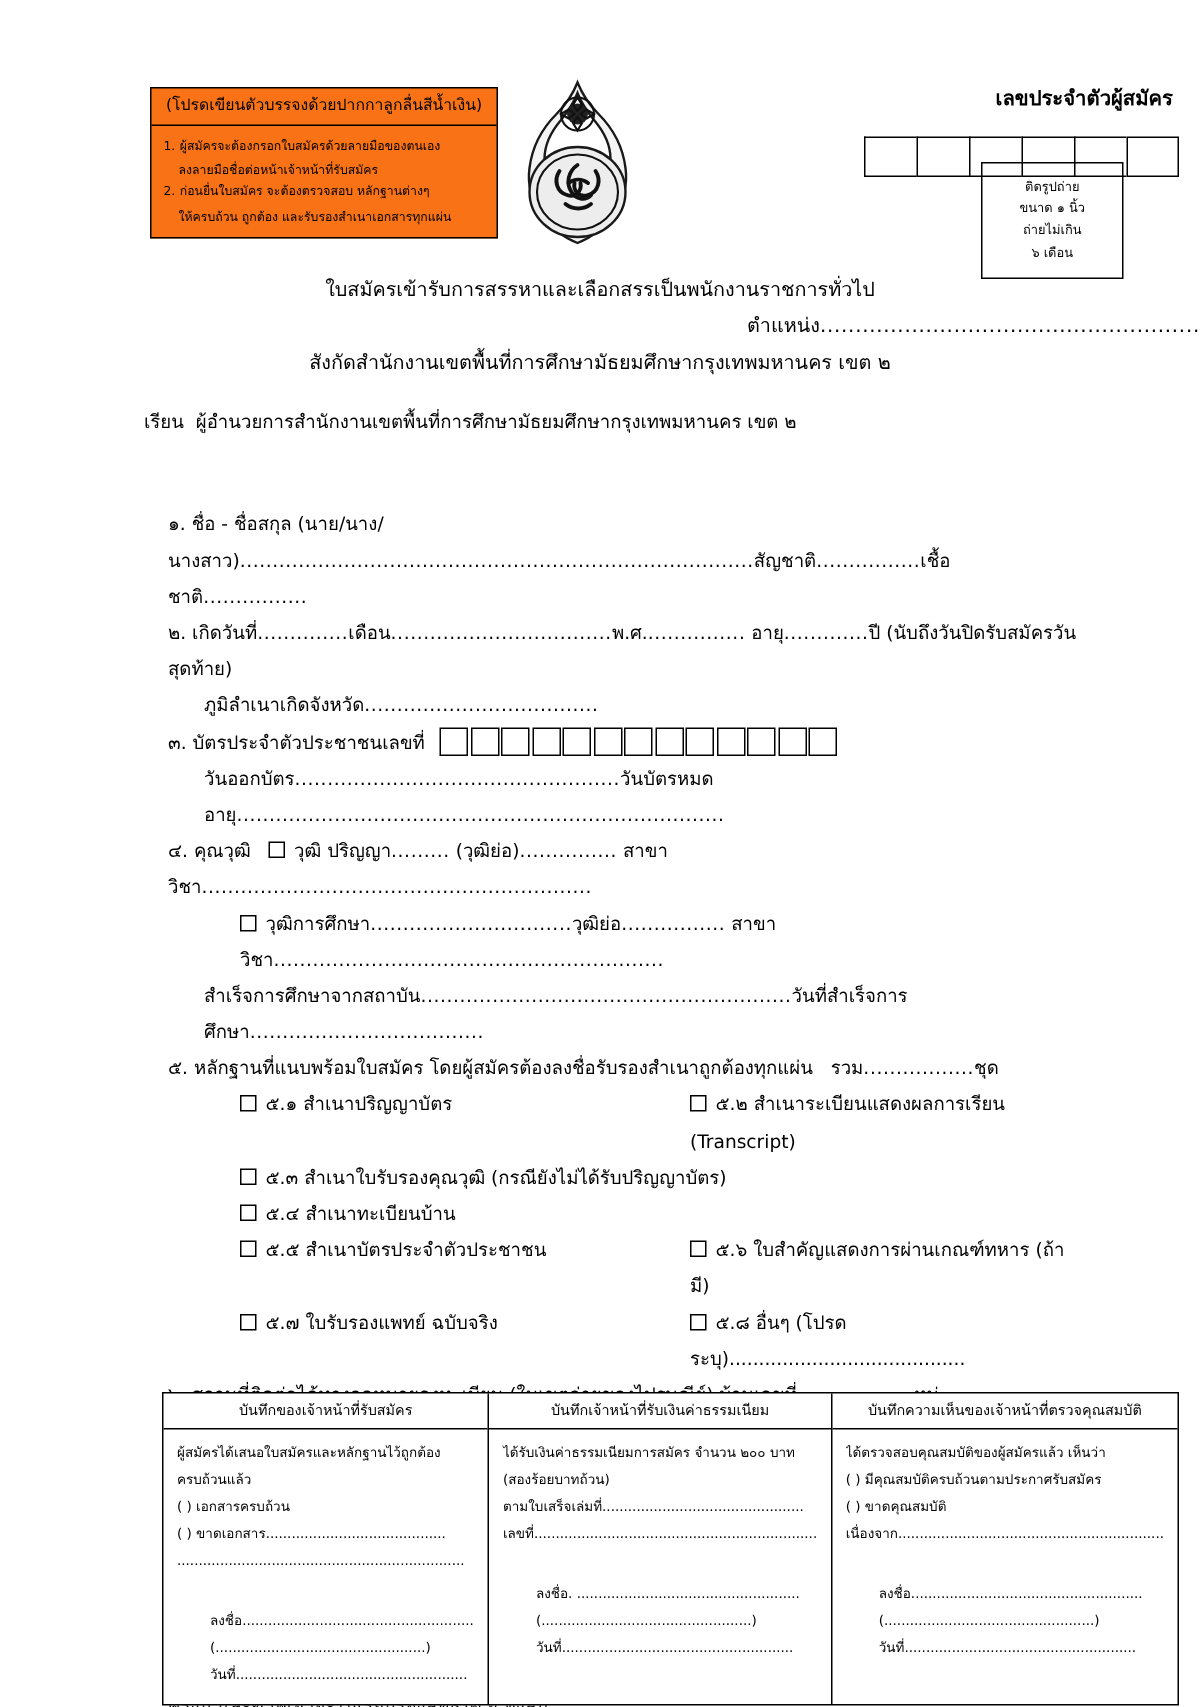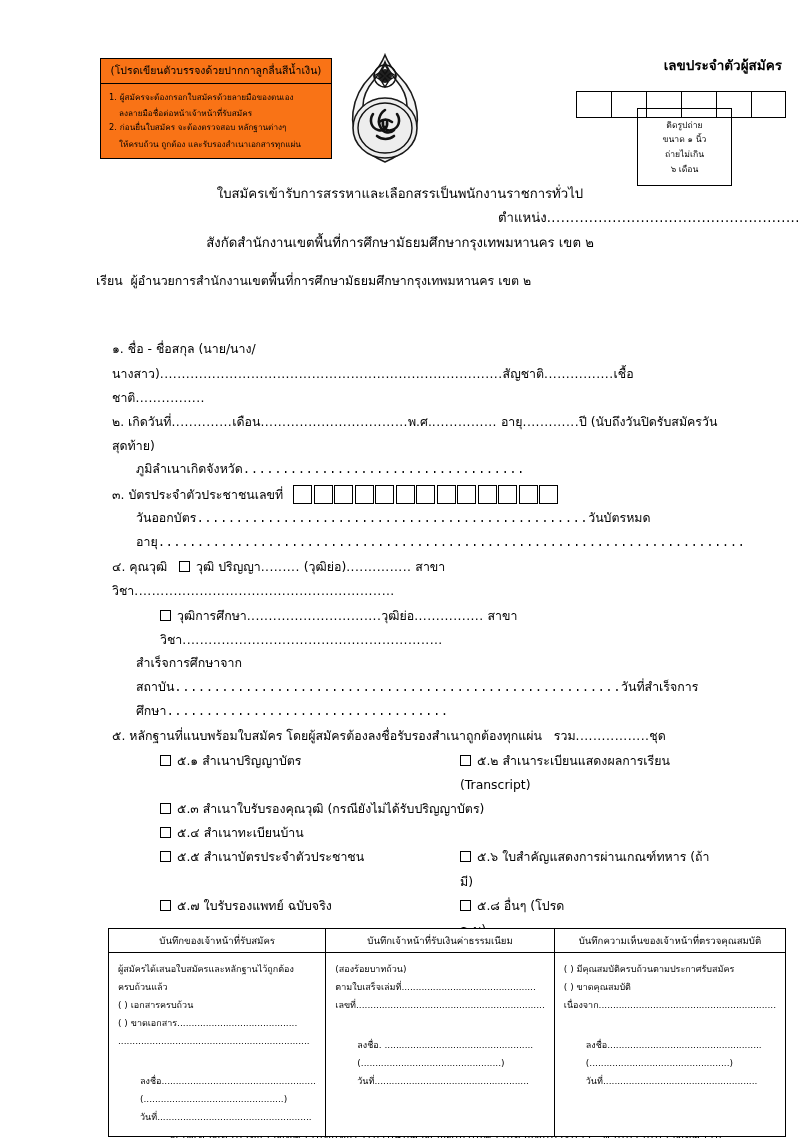--- a/index.html
+++ b/index.html
@@ -86,21 +86,21 @@
     height: 27px;
     border: 1.2px solid #000;
     border-right: none;
     background: #fff;
   }
   .appno-boxes .cell:last-child { border-right: 1.2px solid #000; }
 
   
   .photo-box {
     position: absolute;
-    right: 68px;
+    right: 51px;
     top: 108px;
     width: 95px;
     height: 78px;
     border: 1.2px solid #000;
     display: flex;
     flex-direction: column;
     align-items: center;
     justify-content: center;
     font-size: 8.6px;
     line-height: 1.7;
@@ -128,21 +128,21 @@
   .to-line { margin-bottom: 2px; margin-left: -16px; }
   .para { text-indent: 58px; text-align: justify; }
 
   .items {
     padding: 0 78px 0 112px;
     font-size: 12.4px;
     line-height: 1.95;
     margin-top: 44px;
   }
   .item { position: relative; }
-  .ind1 { padding-left: 24px; font-family: Liberation Mono, monospace; }
+  .ind1 { padding-left: 24px; }
   .ind2 { padding-left: 48px; }
 
   .dotfill { letter-spacing: 0.4px; }
 
   
   .idboxes {
     display: inline-flex;
     vertical-align: middle;
     margin-left: 6px;
     position: relative;
@@ -418,34 +418,36 @@
           <div>ลงชื่อ......................................................</div>
           <div>(.................................................)</div>
           <div>วันที่......................................................</div>
         </div>
       </div>
     </div>
 
     <div class="off-col">
       <div class="off-head">บันทึกเจ้าหน้าที่รับเงินค่าธรรมเนียม</div>
       <div class="off-body">
+        <div class="off-line">ได้รับเงินค่าธรรมเนียมการสมัคร จำนวน ๒๐๐ บาท</div>
         <div class="off-line">(สองร้อยบาทถ้วน)</div>
         <div class="off-line">ตามใบเสร็จเล่มที่...............................................</div>
         <div class="off-line">เลขที่..................................................................</div>
         <div class="sig">
           <div>ลงชื่อ. ....................................................</div>
           <div>(.................................................)</div>
           <div>วันที่......................................................</div>
         </div>
       </div>
     </div>
 
     <div class="off-col">
       <div class="off-head">บันทึกความเห็นของเจ้าหน้าที่ตรวจคุณสมบัติ</div>
       <div class="off-body">
+        <div class="off-line">ได้ตรวจสอบคุณสมบัติของผู้สมัครแล้ว เห็นว่า</div>
         <div class="off-line">(     ) มีคุณสมบัติครบถ้วนตามประกาศรับสมัคร</div>
         <div class="off-line">(     ) ขาดคุณสมบัติ</div>
         <div class="off-line">เนื่องจาก..............................................................</div>
         <div class="sig">
           <div>ลงชื่อ......................................................</div>
           <div>(.................................................)</div>
           <div>วันที่......................................................</div>
         </div>
       </div>
     </div>

